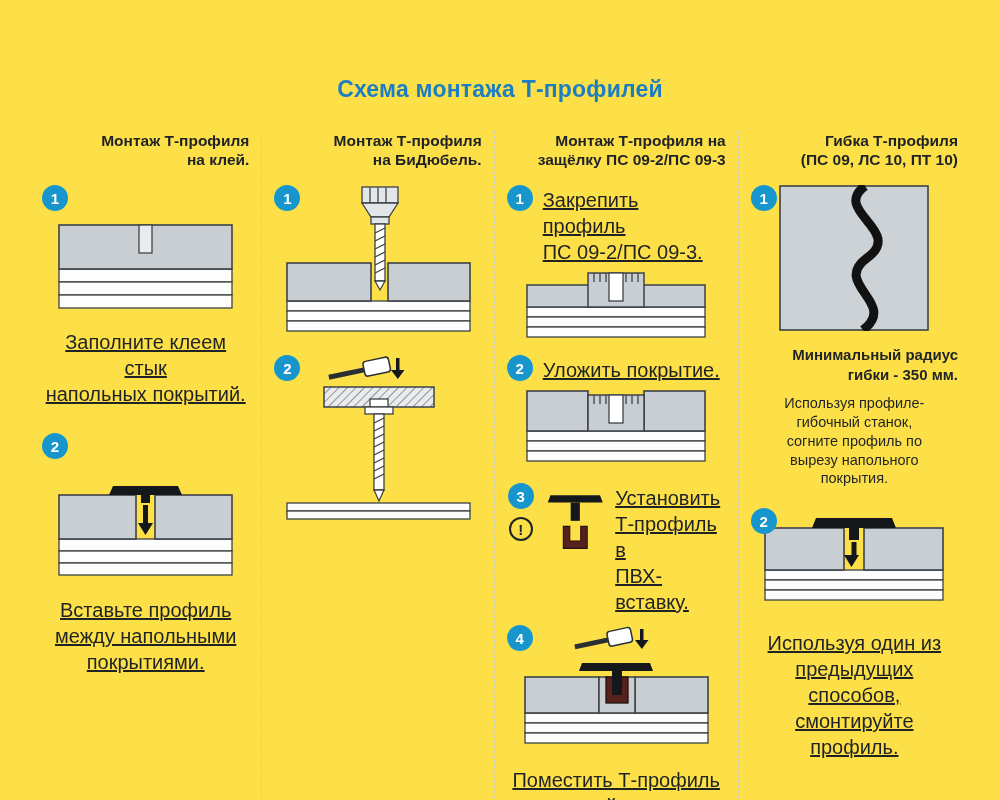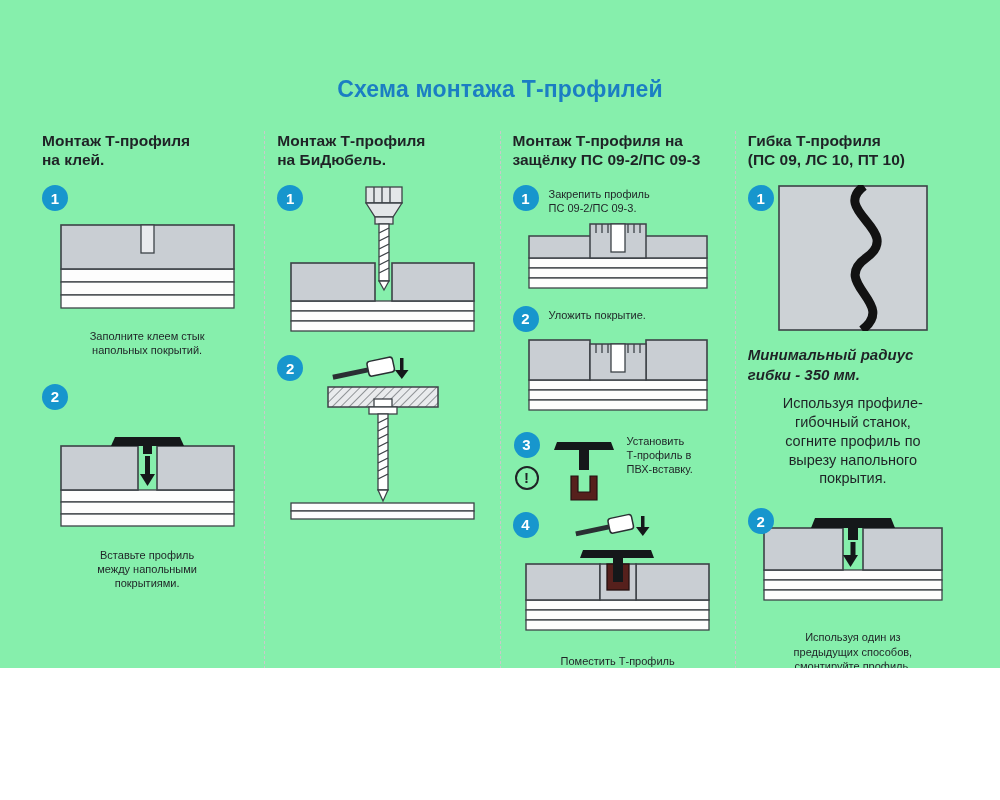--- a/index.html
+++ b/index.html
@@ -1,53 +1,53 @@
 <!DOCTYPE html>
 <html><head>
 <meta charset="utf-8">
 <style>
   * { box-sizing: border-box; margin: 0; padding: 0; }
   html,body { width:1000px; height:800px; }
   body {
     font-family: "Liberation Sans", sans-serif;
     background:#fff; color:#1f2326;
   }
-  .page { width:1000px; height:668px; overflow:hidden; position:relative; background:#86efac; }
+  .page { width:1000px; height:800px; overflow:hidden; position:relative; background:#fde047; }
   .title {
     margin-top:76px; text-align:center;
     font-size:23px; font-weight:bold; color:#1b7ec3; letter-spacing:.2px;
   }
   .columns { display:flex; margin:28px 30px 0 30px; align-items:stretch; }
   .col { flex:1; padding:0 12px; position:relative; }
   .col + .col { border-left:1px dashed #c9c9c9; }
   .col-header {
     font-weight:bold; font-size:15.5px; line-height:1.25;
-    text-align:left; white-space:pre-line; min-height:46px; margin-bottom:8px;
+    text-align:right; white-space:pre-line; min-height:46px; margin-bottom:8px;
   }
   .badge {
     width:26px; height:26px; border-radius:50%;
     background:#1796cd; color:#fff; font-weight:bold; font-size:15px;
     display:flex; align-items:center; justify-content:center; flex:0 0 26px;
   }
   .warning {
     width:24px; height:24px; border-radius:50%; border:2.5px solid #1f2326;
     font-weight:bold; font-size:15px; display:flex; align-items:center; justify-content:center;
   }
   .step { position:relative; margin-bottom:18px; }
   .step .badge.abs { position:absolute; left:0; top:0; }
   .diagram { display:block; margin:0 auto; }
   .diagram.push { margin-top:12px; }
   .caption {
-    font-size:11px; line-height:1.3; text-align:center;
-    white-space:pre-line; margin-top:10px;
+    font-size:20px; line-height:1.3; text-align:center;
+    white-space:pre-line; margin-top:10px;text-decoration:underline;
   }
   .caption-left { text-align:left; margin-top:2px; }
   .note-bold {
-    font-size:15px; font-weight:bold; text-align:left; white-space:pre-line;
-    line-height:1.3; margin:14px 0 10px;font-style:italic;
+    font-size:15px; font-weight:bold; text-align:right; white-space:pre-line;
+    line-height:1.3; margin:14px 0 10px;
   }
   .note {
     font-size:14.5px; text-align:center; white-space:pre-line;
     line-height:1.3; 
   }
   .step-head { display:flex; gap:10px; align-items:flex-start; margin-bottom:6px; }
   .step-row { display:flex; gap:10px; align-items:flex-start; }
   .badge-stack { display:flex; flex-direction:column; gap:8px; align-items:center; flex:0 0 28px; }
 </style>
 </head>

